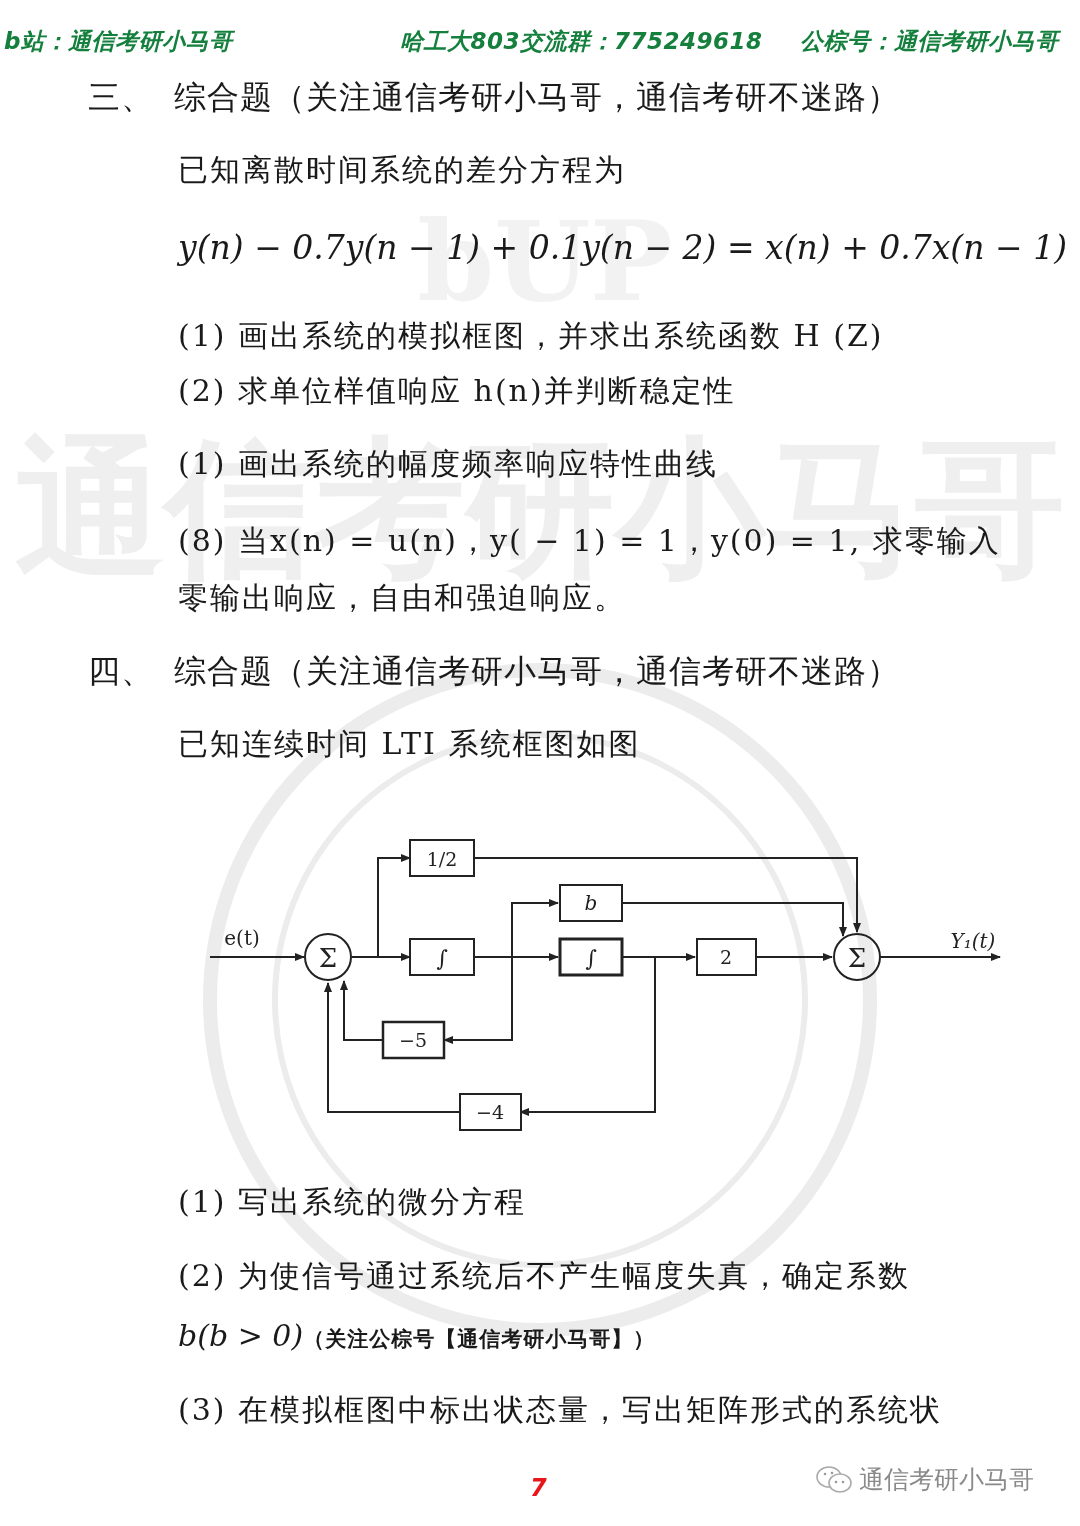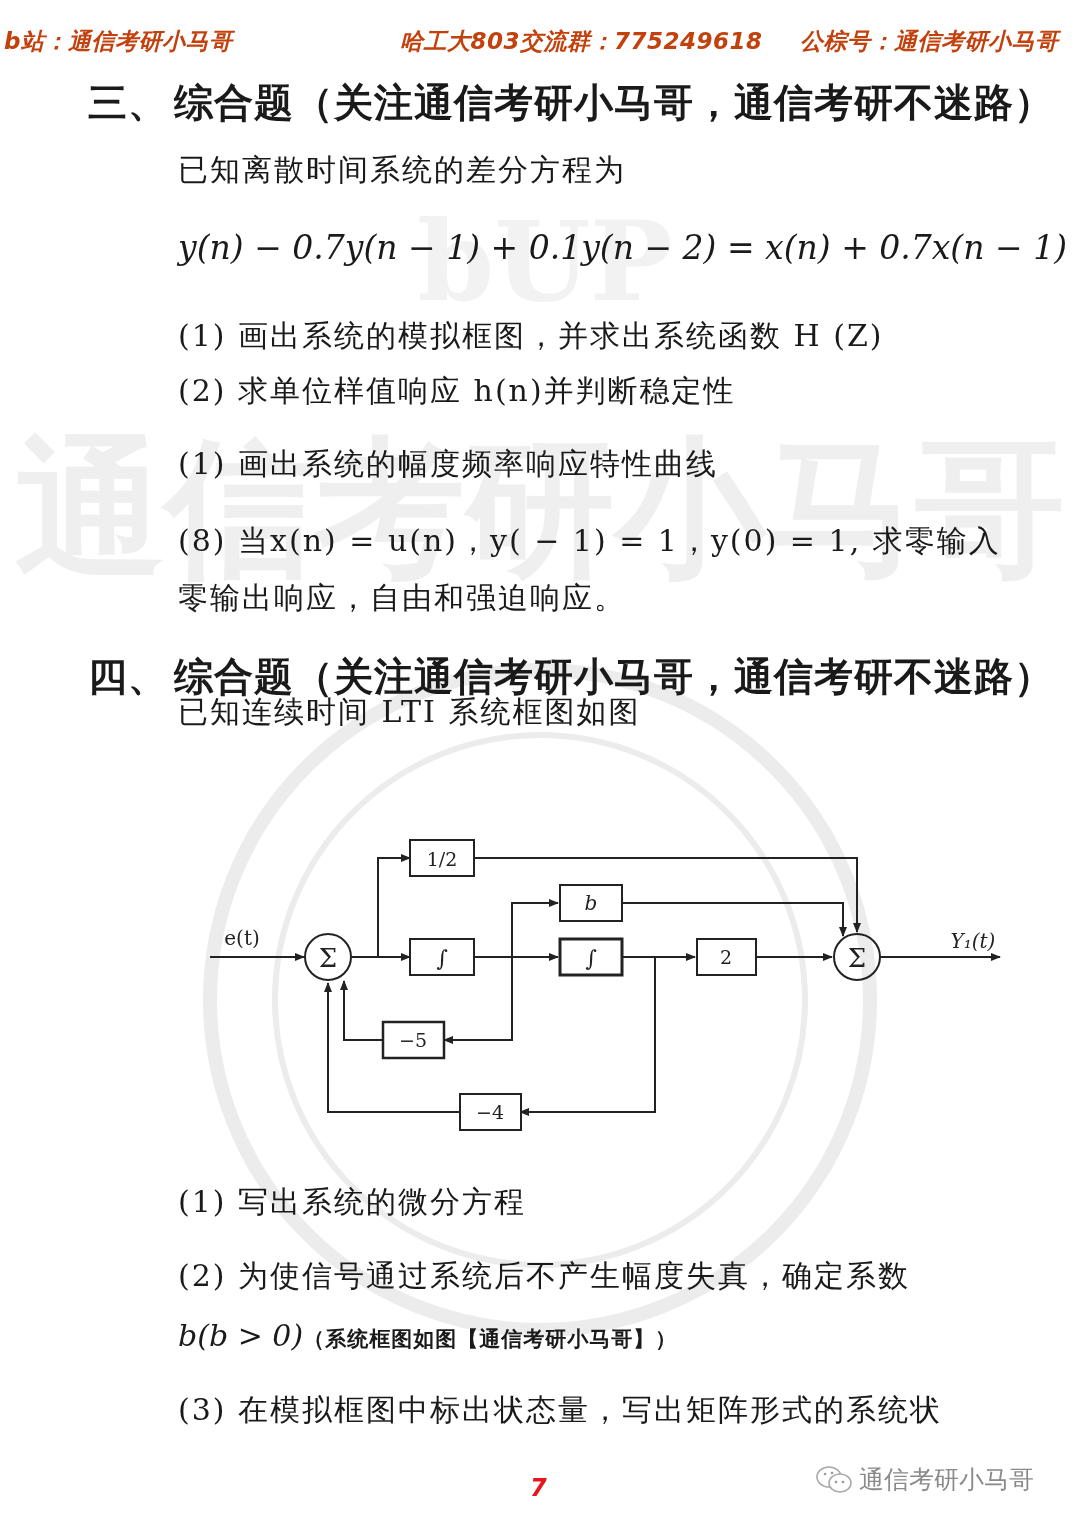--- a/index.html
+++ b/index.html
@@ -1,21 +1,21 @@
 <!DOCTYPE html>
 <html><head>
 <meta charset="utf-8">
 <style>
   html, body { margin:0; padding:0; background:#ffffff; }
   body { width:1080px; height:1526px; position:relative; overflow:hidden;
          font-family:"DejaVu Serif", serif; color:#1a1a1a; }
   .watermark { position:absolute; left:0; top:0; width:1080px; height:1526px; pointer-events:none; }
   .hdr { position:absolute; top:26px; font-family:"DejaVu Sans", sans-serif; font-weight:bold;
-         font-style:italic; color:#c2410c; font-size:23px; letter-spacing:0.5px; white-space:nowrap; }
-  .section-title { position:absolute; left:88px; font-size:39px; font-weight:bold; white-space:nowrap; letter-spacing:1px; }
+         font-style:italic; color:#15803d; font-size:23px; letter-spacing:0.5px; white-space:nowrap; }
+  .section-title { position:absolute; left:88px; font-size:32px; font-weight:normal; white-space:nowrap; letter-spacing:1px; }
   .section-title .num { display:inline-block; width:86px; }
   .line { position:absolute; left:178px; font-size:30px; white-space:nowrap; letter-spacing:2px; }
   .math { font-family:"DejaVu Serif", serif; font-style:normal; letter-spacing:0; }
   .mi { font-style:italic; }
   .small-note { font-size:21px; font-weight:bold; letter-spacing:1px; }
   .page-num { position:absolute; left:530px; top:1474px; color:#e8151b; font-weight:bold; font-style:italic;
               font-family:"DejaVu Sans", sans-serif; font-size:24px; }
   .wechat { position:absolute; left:815px; top:1463px; display:flex; align-items:center; gap:6px;
             color:#8a8a8a; font-family:"DejaVu Sans", sans-serif; font-size:25px; }
   svg text { font-family:"DejaVu Serif", serif; }
@@ -43,21 +43,21 @@
 <div class="line math mi" style="top:226px; font-size:33px;">y(n) − 0.7y(n − 1) + 0.1y(n − 2) = x(n) + 0.7x(n − 1)  ，</div>
 <div class="line" style="top:316px;">(1) 画出系统的模拟框图，并求出系统函数 H (Z)</div>
 <div class="line" style="top:371px;">(2) 求单位样值响应  h(n)并判断稳定性</div>
 <div class="line" style="top:444px;">(1) 画出系统的幅度频率响应特性曲线</div>
 <div class="line" style="top:521px;">(8) 当x(n) = u(n)，y( − 1) = 1，y(0) = 1, 求零输入</div>
 <div class="line" style="top:578px;text-align:right;">零输出响应，自由和强迫响应。</div>
 
 <div class="section-title" style="top:650px;">
   <span class="num">四、</span><span>综合题（关注通信考研小马哥，通信考研不迷路）</span>
 </div>
-<div class="line" style="top:692px;text-align:center;">已知连续时间 LTI 系统框图如图</div>
+<div class="line" style="top:724px;text-align:center;">已知连续时间 LTI 系统框图如图</div>
 
 <svg style="position:absolute; left:0; top:820px;" width="1080" height="320" viewBox="0 820 1080 320">
   <defs>
     <marker id="arr" markerWidth="10" markerHeight="8" refX="9" refY="4" orient="auto" markerUnits="userSpaceOnUse">
       <path d="M0,0 L10,4 L0,8 Z" fill="#222"></path>
     </marker>
   </defs>
   <g stroke="#222" stroke-width="2" fill="none">
 
     <line x1="210" y1="957" x2="304" y2="957" marker-end="url(#arr)"></line>
@@ -109,21 +109,21 @@
     <text x="413" y="1047" font-size="19">−5</text>
     <text x="490" y="1119" font-size="19">−4</text>
     <text x="242" y="945" font-size="20">e(t)</text>
     <text x="973" y="948" font-size="20" font-style="italic">Y₁(t)</text>
   </g>
 </svg>
 
 <div class="line" style="top:1182px;">(1) 写出系统的微分方程</div>
 <div class="line" style="top:1256px;">(2) 为使信号通过系统后不产生幅度失真，确定系数</div>
 <div class="line" style="top:1318px;">
-  <span class="math mi">b(b &gt; 0)</span><span class="small-note">（系统框图如图【通信考研小马哥】）</span>
+  <span class="math mi">b(b &gt; 0)</span><span class="small-note">（关注公棕号【通信考研小马哥】）</span>
 </div>
 <div class="line" style="top:1390px;">(3) 在模拟框图中标出状态量，写出矩阵形式的系统状</div>
 
 <div class="page-num">7</div>
 <div class="wechat">
   <svg width="38" height="30" viewBox="0 0 38 30">
     <ellipse cx="14" cy="12" rx="12" ry="10" fill="none" stroke="#aaa" stroke-width="1.6"></ellipse>
     <ellipse cx="25" cy="18" rx="11" ry="9" fill="#fff" stroke="#aaa" stroke-width="1.6"></ellipse>
     <circle cx="21" cy="17" r="1.3" fill="#999"></circle>
       <circle cx="28" cy="17" r="1.3" fill="#999"></circle>

